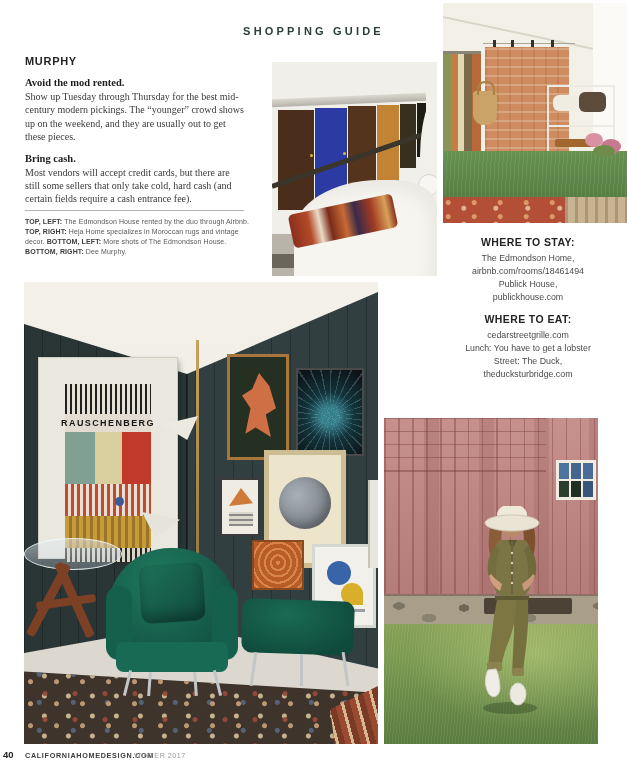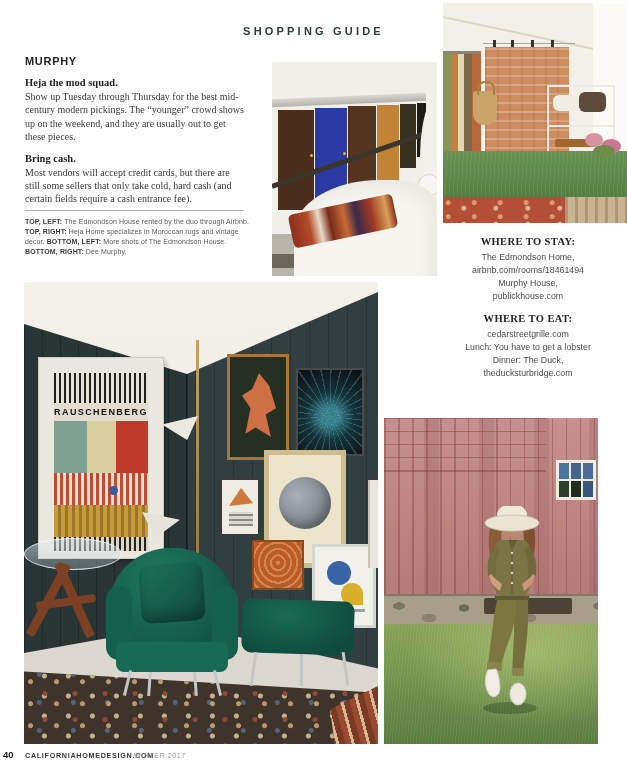--- a/index.html
+++ b/index.html
@@ -14,21 +14,21 @@
   .byline{font-weight:bold;font-size:11px;line-height:13px;letter-spacing:.7px;color:#232323;}
   .tip-heading{font-family:"Liberation Serif",serif;font-weight:bold;font-size:10.5px;
     color:#1e1e20;margin:9px 0 2px 0;}
   .tip-body{font-family:"Liberation Serif",serif;font-size:10px;line-height:13.4px;
     color:#3a3a3c;margin:0;}
   .rule{position:absolute;left:25px;top:210px;width:219px;height:1px;background:#b5b3b0;}
   .caption{position:absolute;left:25px;top:217px;width:224px;font-size:7px;line-height:10px;
     color:#58585a;margin:0;letter-spacing:.1px;}
   .cap-label{font-weight:bold;color:#3c3c3e;}
   .where-block{position:absolute;width:164px;text-align:center;}
-  .where-heading{font-family:Liberation Serif, serif;font-weight:bold;font-size:10.5px;
+  .where-heading{font-family:Liberation Sans, sans-serif;font-weight:bold;font-size:10.5px;
     letter-spacing:.4px;color:#232325;margin:0 0 4px 0;}
   .where-line{font-size:8.8px;line-height:13px;color:#4a4a4c;}
   .footer{position:absolute;left:0;top:749px;width:627px;height:14px;}
   .footer-num{position:absolute;left:3px;top:0;font-weight:bold;font-size:9.5px;color:#222;}
   .footer-site{position:absolute;left:25px;top:2px;font-weight:bold;font-size:7.2px;
     letter-spacing:.7px;color:#3a3a3a;}
   .footer-issue{position:absolute;left:134px;top:2px;font-size:7.2px;letter-spacing:.5px;color:#9a9a9a;}
   
   .photo{position:absolute;overflow:hidden;}
   
@@ -101,22 +101,22 @@
     background-image:radial-gradient(circle at 25% 35%,rgba(201,162,122,.9) 2px,transparent 3px),
       radial-gradient(circle at 70% 60%,rgba(154,74,58,.9) 2px,transparent 3px),
       radial-gradient(circle at 45% 80%,rgba(90,110,140,.8) 2px,transparent 3px),
       radial-gradient(circle at 85% 20%,rgba(220,200,160,.85) 2px,transparent 3px);
     background-size:26px 22px,30px 26px,34px 28px,24px 20px;
     clip-path:polygon(0 22%,100% 45%,100% 100%,0 100%);
     border-top:1px solid #6a5a48;}
   .int-kilim{position:absolute;right:0;bottom:0;width:48px;height:58px;
     background:repeating-linear-gradient(75deg,#9a4a30 0 6px,#d8b890 6px 9px,#7a3a24 9px 15px);
     clip-path:polygon(0 40%,100% 0,100% 100%,10% 100%);}
-  .poster{position:absolute;left:15px;top:76px;width:124px;height:200px;background:#eae7df;
-    box-shadow:0 0 0 1px #cfccc2, 2px 3px 6px rgba(0,0,0,.35);padding:15px;box-sizing:border-box;}
+  .poster{position:absolute;left:15px;top:76px;width:138px;height:200px;background:#eae7df;
+    box-shadow:0 0 0 1px #cfccc2, 2px 3px 6px rgba(0,0,0,.35);padding:26px;box-sizing:border-box;}
   .poster-band{width:100%;}
   .pb-stripes-top{height:30px;background:repeating-linear-gradient(90deg,#20201e 0 2px,#e6e2d6 2px 5px);}
   .pb-title{height:18px;background:#e2ddd0;display:flex;align-items:center;justify-content:center;
     font-weight:bold;font-size:9px;letter-spacing:1.4px;color:#151515;
     font-family:"Liberation Sans",sans-serif;}
   .pb-blocks{height:52px;display:flex;}
   .pb-red-stripes{height:32px;background:repeating-linear-gradient(90deg,#c24a33 0 3px,#e8e0d2 3px 6px);position:relative;}
   .pb-red-stripes:after{content:"";position:absolute;left:58%;top:40%;width:9px;height:9px;
     border-radius:50%;background:#3a5a9a;}
   .pb-mustard{height:32px;background:repeating-linear-gradient(90deg,#c79b3a 0 4px,#9a7428 4px 7px);}
@@ -195,21 +195,21 @@
 <body>
 
 <div class="page">
 
   <div class="section-header">SHOPPING GUIDE</div>
 
   <div class="left-col">
     <div class="byline">
       <div>MURPHY</div>
     </div>
-    <p class="tip-heading">Heja the mod squad.</p>
+    <p class="tip-heading">Avoid the mod rented.</p>
     <p class="tip-body">Show up Tuesday through Thursday for the best mid-century modern pickings. The “younger” crowd shows up on the weekend, and they are usually out to get these pieces.</p>
     <p class="tip-heading">Bring cash.</p>
     <p class="tip-body">Most vendors will accept credit cards, but there are still some sellers that only take cold, hard cash (and certain fields require a cash entrance fee).</p>
   </div>
 
   <div class="rule"></div>
 
   <p class="caption"><span class="cap-label">TOP, LEFT:</span><span> The Edmondson House rented by the duo through Airbnb. </span><span class="cap-label">TOP, RIGHT:</span><span> Heja Home specializes in Moroccan rugs and vintage decor. </span><span class="cap-label">BOTTOM, LEFT:</span><span> More shots of The Edmondson House. </span><span class="cap-label">BOTTOM, RIGHT:</span><span> Dee Murphy.</span></p>
 
   <div class="photo ph-closet">
@@ -259,29 +259,29 @@
     <div class="tent-fore-rug2"></div>
     <div class="tent-flower" style="left:142px;top:130px;width:18px;height:14px;background:#d892a2;"></div>
     <div class="tent-flower" style="left:158px;top:136px;width:20px;height:15px;background:#c87890;"></div>
     <div class="tent-flower" style="left:150px;top:142px;width:22px;height:12px;background:#6f8c4c;"></div>
   </div>
 
   <div class="where-block" style="left:446px;top:236px;">
     <p class="where-heading">WHERE TO STAY:</p>
     <div class="where-line">The Edmondson Home,</div>
     <div class="where-line">airbnb.com/rooms/18461494</div>
-    <div class="where-line">Murphy House,</div>
+    <div class="where-line">Publick House,</div>
     <div class="where-line">publickhouse.com</div>
   </div>
 
   <div class="where-block" style="left:446px;top:313px;">
     <p class="where-heading">WHERE TO EAT:</p>
     <div class="where-line">cedarstreetgrille.com</div>
     <div class="where-line">Lunch: You have to get a lobster</div>
-    <div class="where-line">Dinner: The Duck,</div>
+    <div class="where-line">Street: The Duck,</div>
     <div class="where-line">theducksturbridge.com</div>
   </div>
 
   <div class="photo ph-interior">
     <div class="int-wall-left"></div>
     <div class="int-wall-right"></div>
     <div class="int-ceiling"></div>
     <div class="int-corner"></div>
     <div class="int-floor"></div>
 

